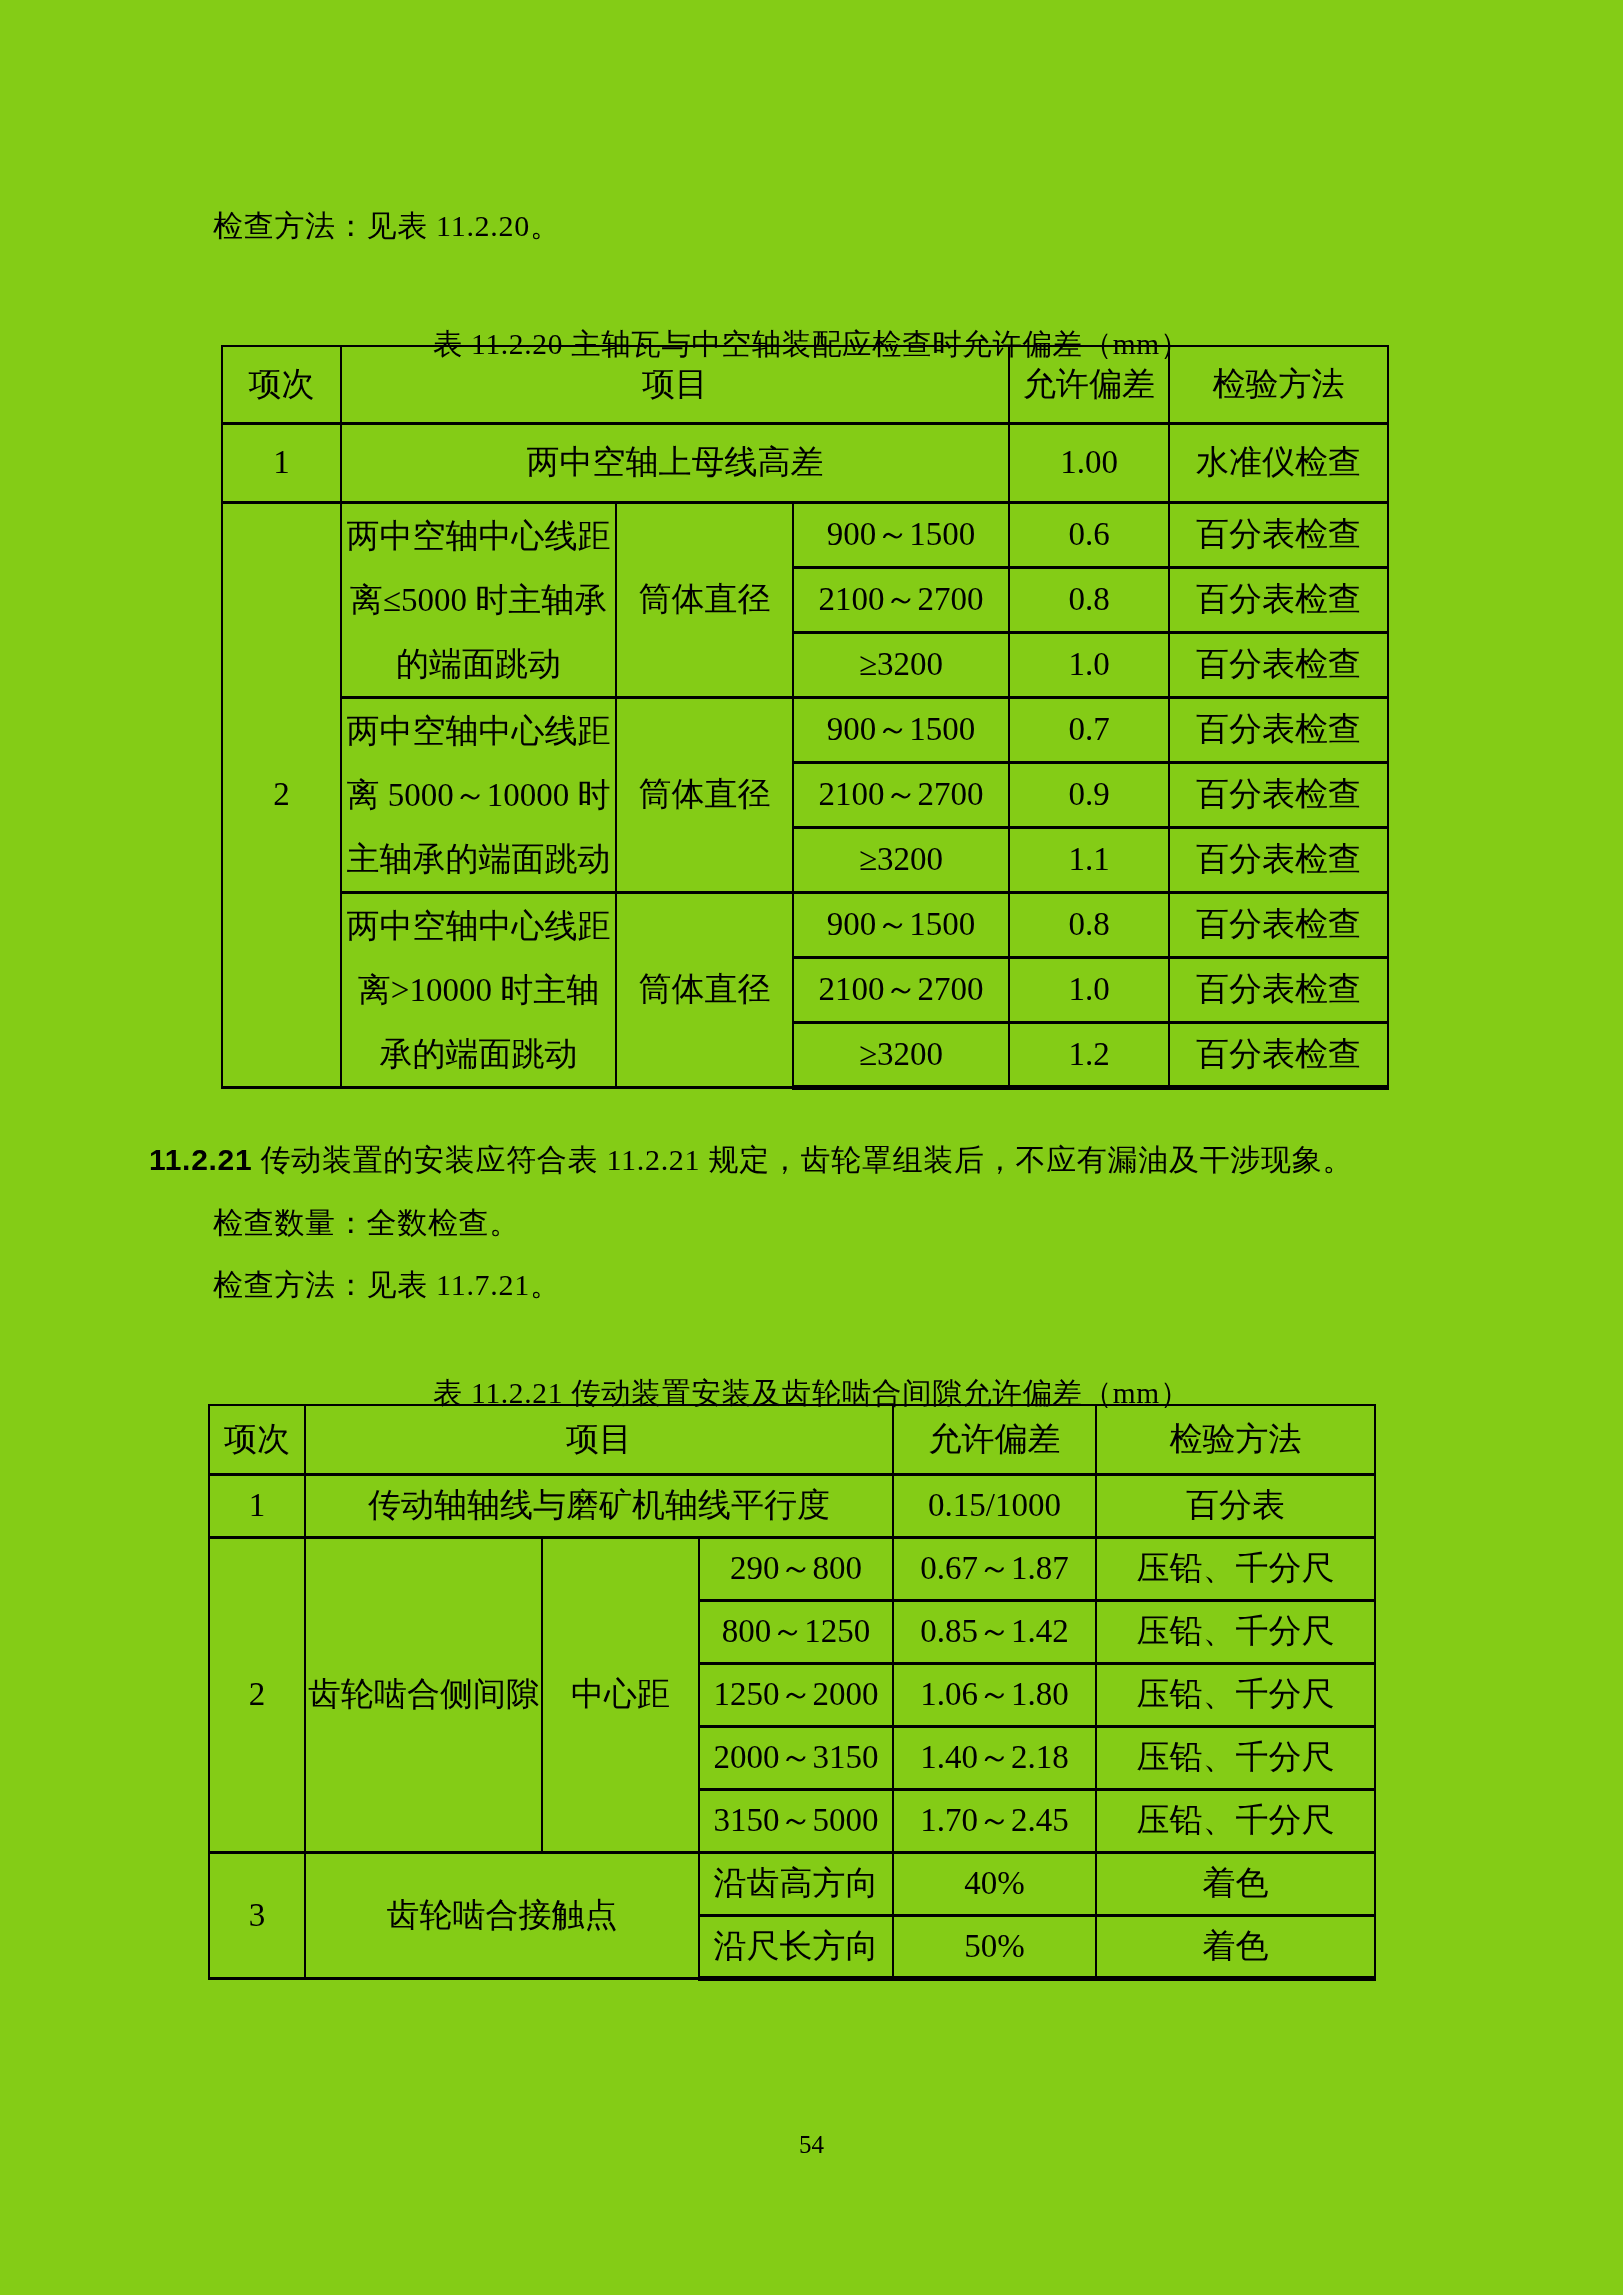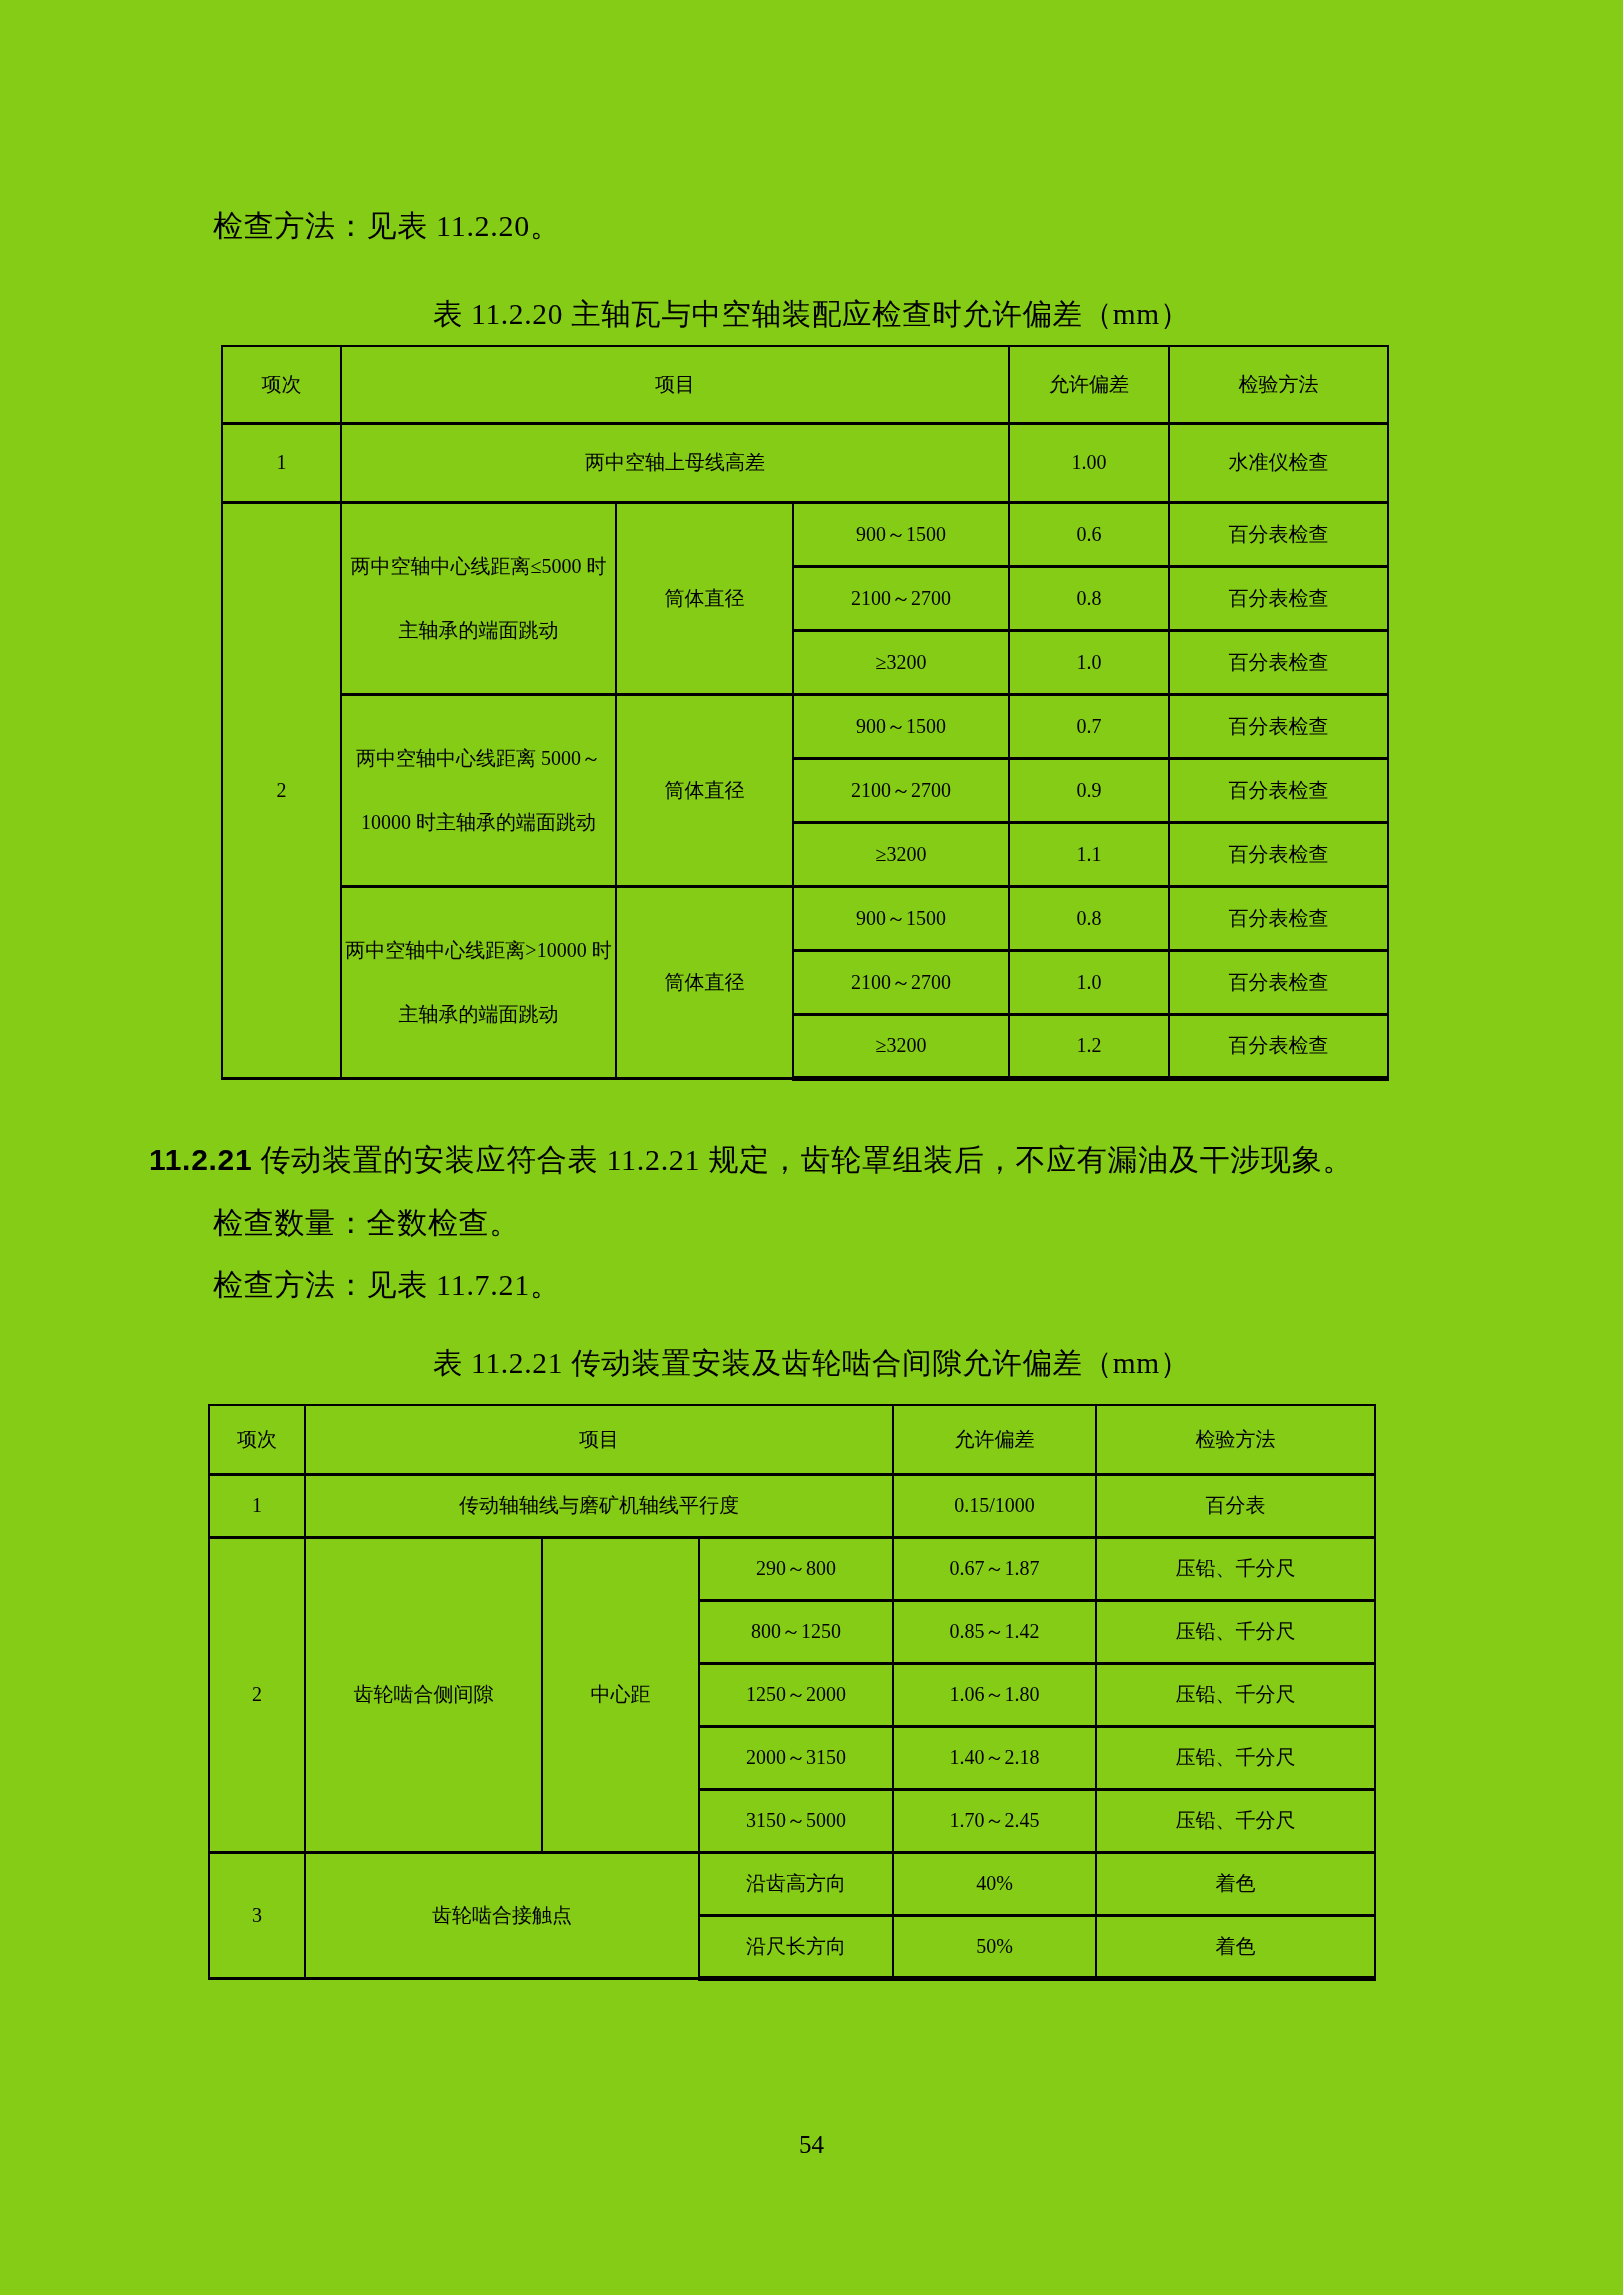--- a/index.html
+++ b/index.html
@@ -17,25 +17,25 @@
     padding-left:24px;
   }
   .abs { position:absolute; }
   .para {
     font-size:30px; line-height:39px; white-space:nowrap;
     letter-spacing:0.7px;
   }
   .clause-no { font-weight:bold; font-family:"Liberation Sans","DejaVu Sans",sans-serif;text-align:right; }
   .tbl-title {
     left:0; width:1623px; text-align:center;
-    font-size:29.4px; line-height:37px; letter-spacing:0.7px;
+    font-size:29.4px; line-height:37px; letter-spacing:0.7px;margin-top:30px;
   }
   table.tbl {
     border-collapse:collapse; table-layout:fixed;
-    font-size:20px;
+    font-size:33px;
   }
   table.tbl td {
     border:2px solid #000;
     border-top-width:3.9px; border-bottom-width:3.9px;
     text-align:center; vertical-align:middle;
     padding:0; overflow:hidden;
   }
   table.tbl tr.first-row td { border-top-width:2.6px; }
   table.tbl tr.last-row td  { border-bottom-width:5.9px; }
   td.wrapcell {

